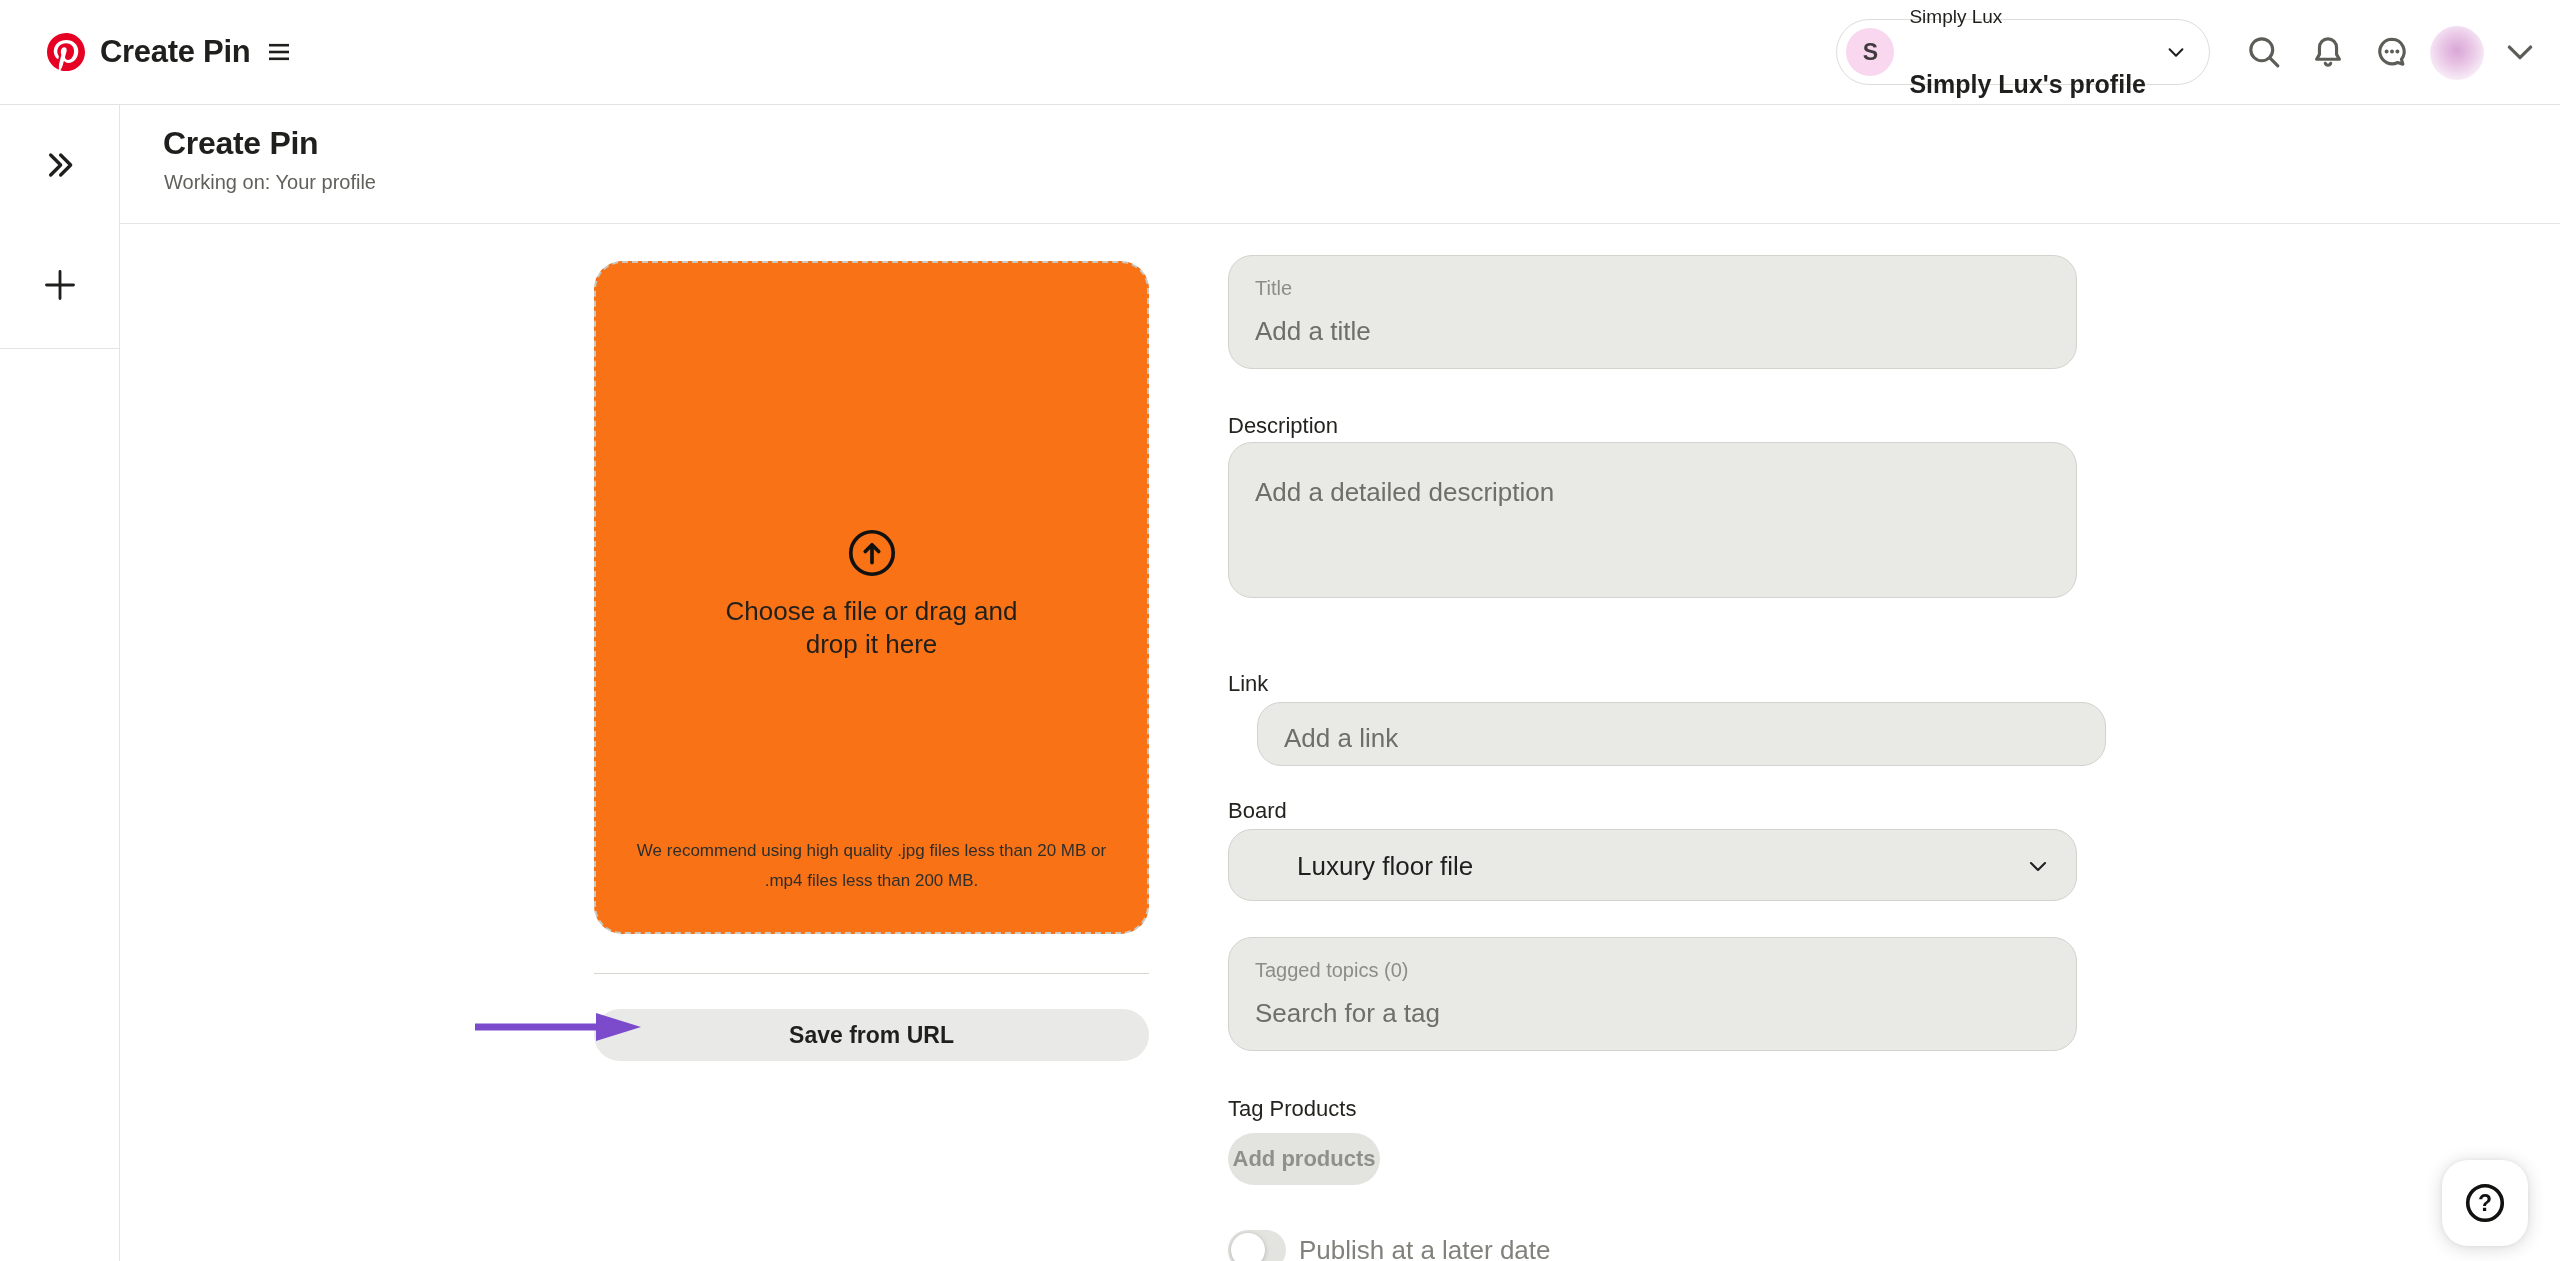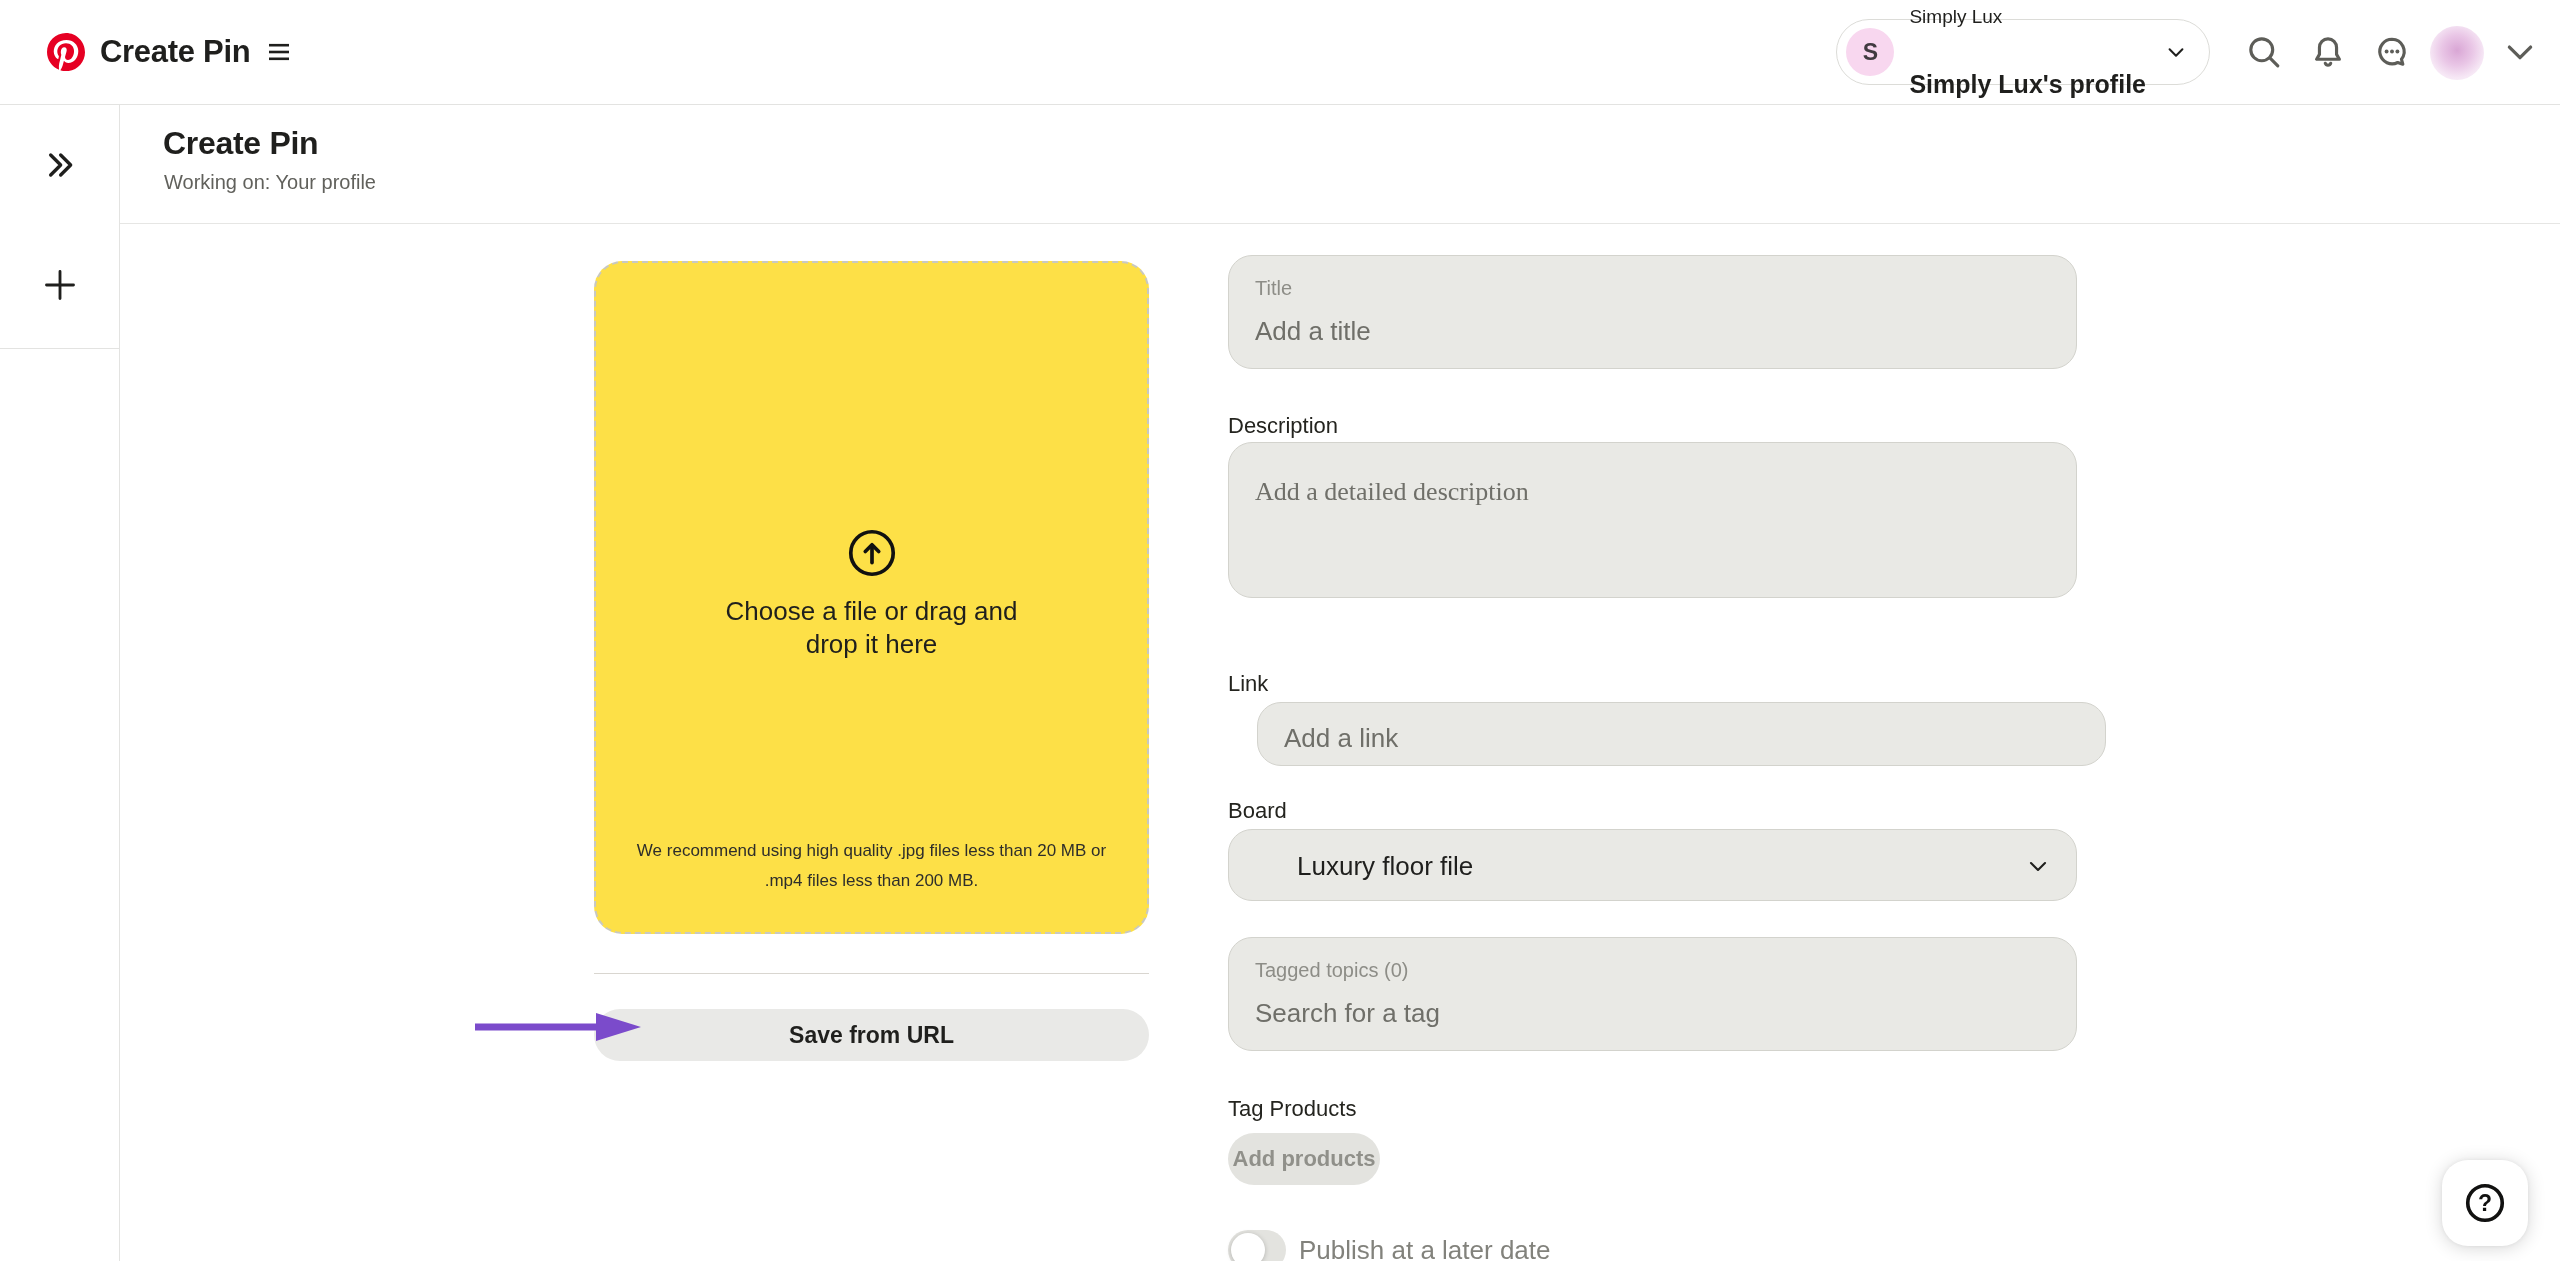--- a/index.html
+++ b/index.html
@@ -57,21 +57,21 @@
 
   
   .main { position: absolute; left: 120px; top: 105px; width: 2440px; height: 1156px; background: #fff; }
   .page-title { position: absolute; left: 43px; top: 20px; font-size: 32px; font-weight: 700; letter-spacing: -0.3px; }
   .page-subtitle { position: absolute; left: 44px; top: 66px; font-size: 20px; color: #61615c; }
   .head-divider { position: absolute; left: 0; top: 118px; width: 2440px; height: 1px; background: #e6e6e4; }
 
   
   .dropzone {
     position: absolute; left: 474px; top: 156px; width: 555px; height: 673px;
-    background: #fde047; border: 2px dashed #c8c8c2; border-radius: 28px;
+    background: #f97316; border: 2px dashed #c8c8c2; border-radius: 28px;
     display: flex; flex-direction: column; align-items: center; cursor: pointer;
   }
   .drop-icon { margin-top: 264px; }
   .drop-text {
     margin-top: 16px; max-width: 340px; text-align: center;
     font-size: 26px; line-height: 33px; color: #1f1f1d;
   }
   .drop-hint {
     position: absolute; left: 40px; right: 40px; bottom: 36px;
     text-align: center; font-size: 17px; line-height: 30px; color: #2e2e2b;
@@ -91,21 +91,21 @@
     position: absolute; left: 0; width: 849px;
     background: #e9e9e5; border: 1.5px solid #d3d3cd; border-radius: 24px;
   }
   .floating-label { position: absolute; left: 26px; top: 20px; font-size: 20px; line-height: 24px; color: #8d8d87; }
   .placeholder { position: absolute; left: 26px; font-size: 26px; color: #6f6f69; }
   .field.title-box { top: 150px; height: 114px; }
   .field.title-box .placeholder { top: 60px; }
   .section-label { position: absolute; left: 0; font-size: 22px; line-height: 26px; color: #24241f; margin-top: 8px; }
   .label-description { top: 300px; }
   .field.desc-box { top: 337px; height: 156px; }
-  .field.desc-box .placeholder { top: 34px; font-family: Liberation Serif, serif; }
+  .field.desc-box .placeholder { top: 34px; }
   .label-link { top: 558px; }
   .field.link-box { top: 597px; height: 64px; margin-left: 29px; }
   .field.link-box .placeholder { top: 0; line-height: 70px; }
   .label-board { top: 685px; }
   .field.board-box { top: 724px; height: 72px; cursor: pointer; }
   .board-value { position: absolute; left: 68px; top: 0; line-height: 72px; font-size: 26px; color: #1f1f1d; }
   .board-chevron { position: absolute; right: 26px; top: 24px; }
   .field.tagged-box { top: 832px; height: 114px; }
   .field.tagged-box .placeholder { top: 60px; }
   .label-tagproducts { top: 983px; }

